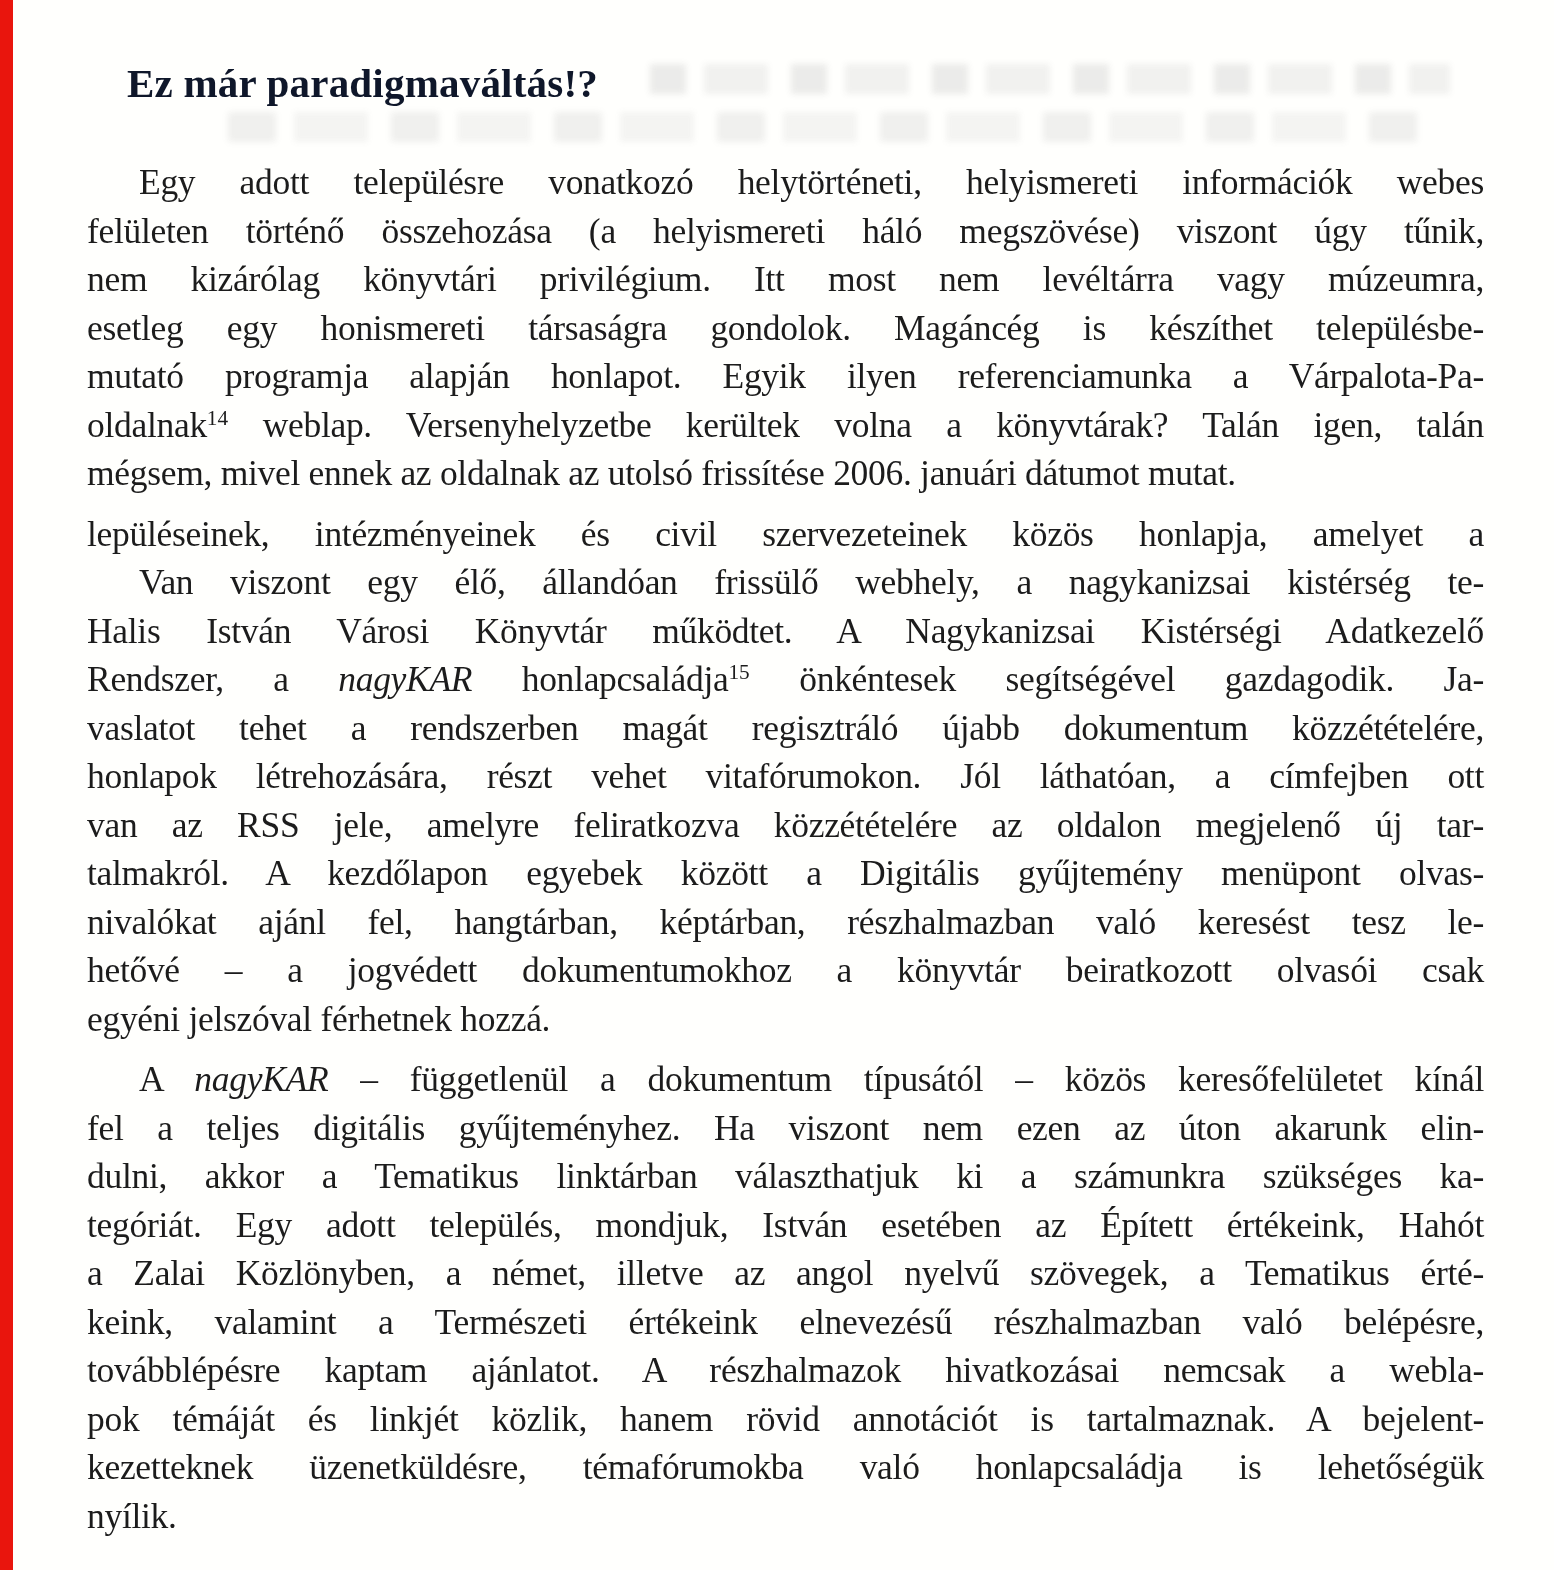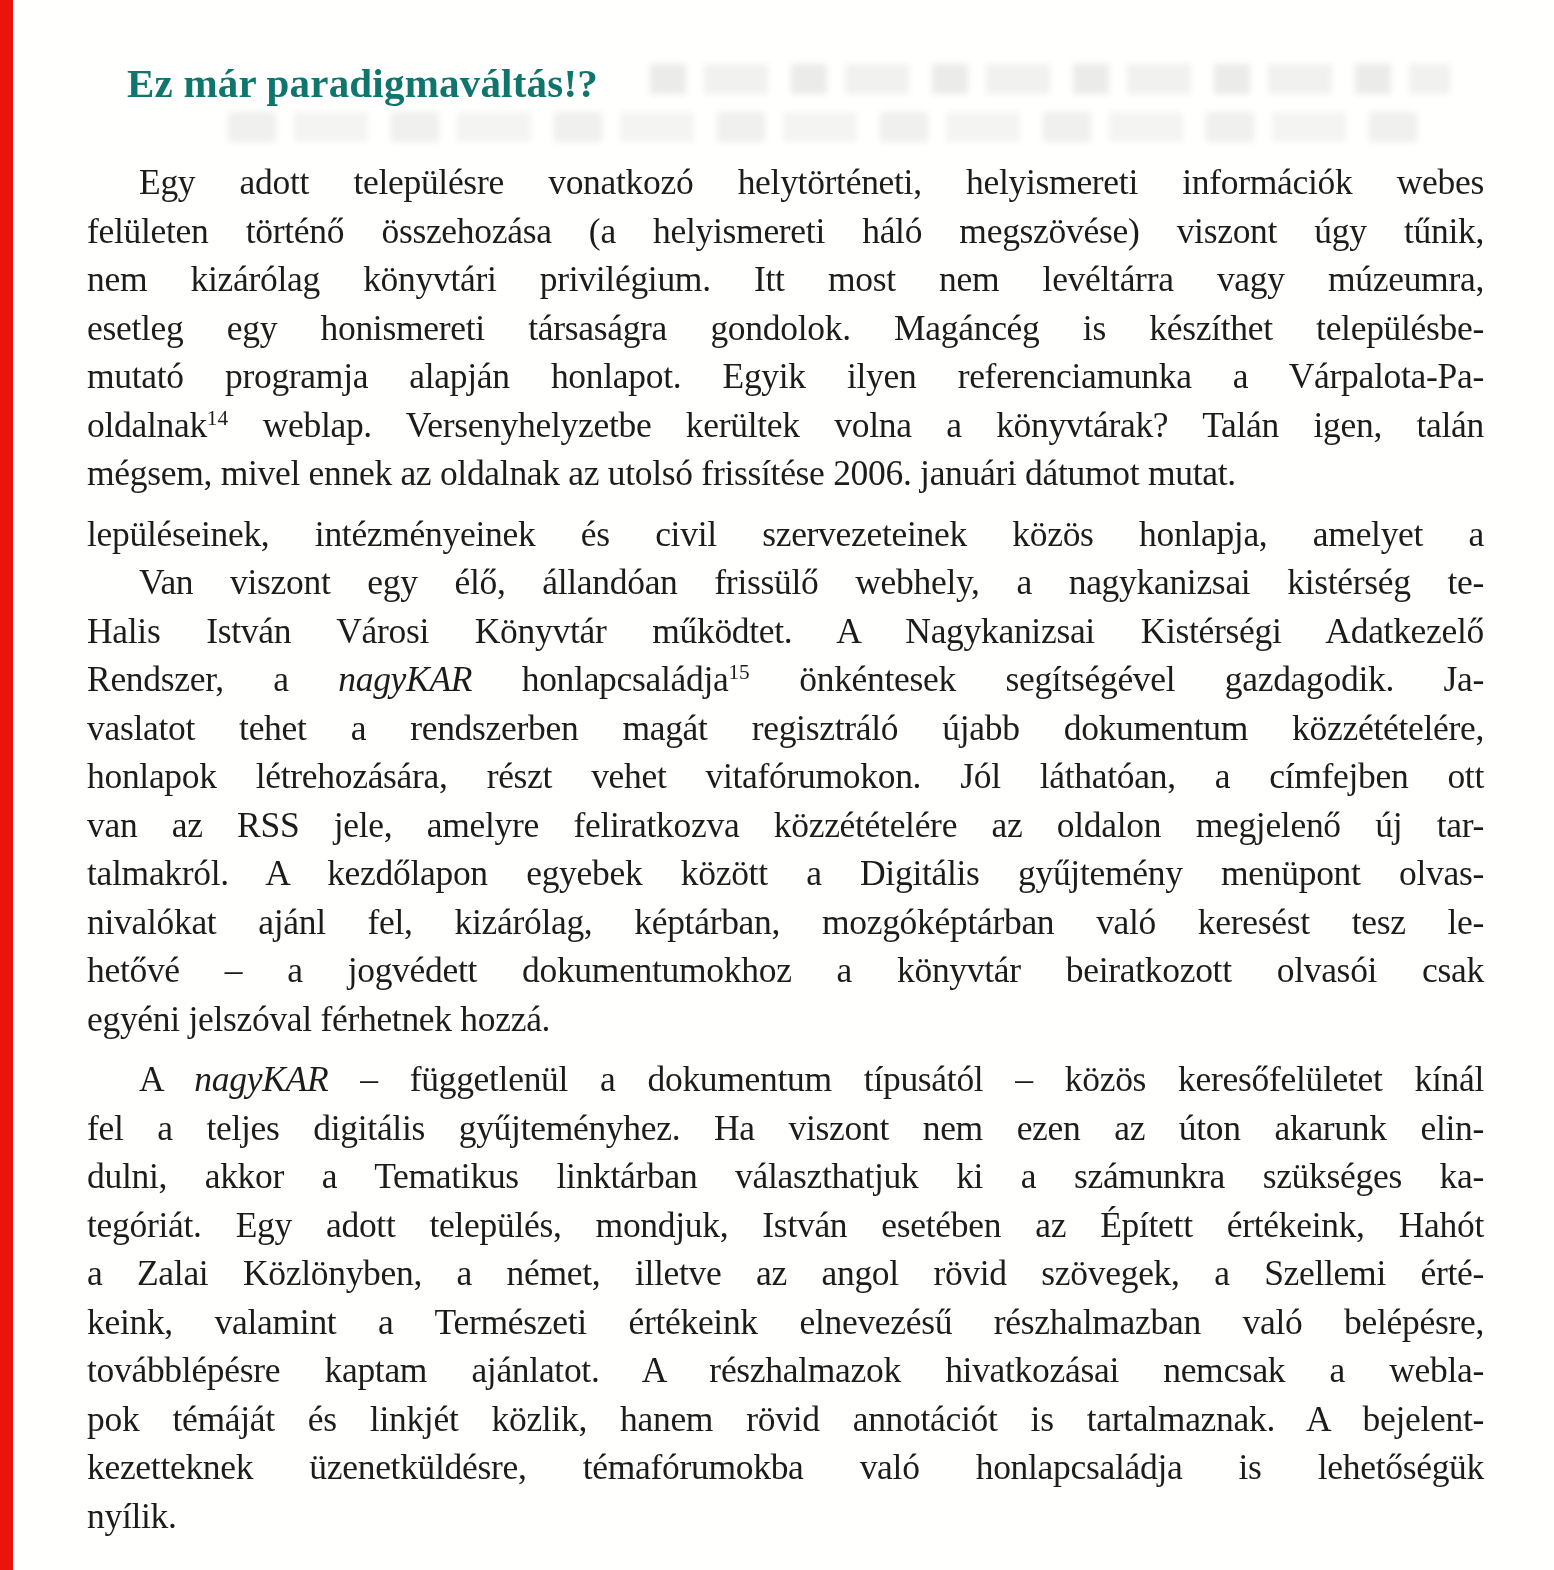--- a/index.html
+++ b/index.html
@@ -54,21 +54,21 @@
     left: 75px;
     top: 58px;
     width: 1421px;
   }
   .heading {
     margin: 0 0 50px 0;
     padding-left: 52px;
     font-size: 41px;
     line-height: 50px;
     font-weight: bold;
-    color: #0f766e;
+    color: #0f172a;
     letter-spacing: 0.2px;
   }
   .para {
     margin: 12px;
   }
   .line {
     font-size: 35.5px;
     line-height: 48.5px;
     letter-spacing: -0.3px;
     text-align: justify;
@@ -117,30 +117,30 @@
       </div>
       <div class="para">
         <div class="line"><span>lepüléseinek, intézményeinek és civil szervezeteinek közös honlapja, amelyet a</span></div>
         <div class="line indent"><span>Van viszont egy élő, állandóan frissülő webhely, a nagykanizsai kistérség te-</span></div>
         <div class="line"><span>Halis István Városi Könyvtár működtet. A Nagykanizsai Kistérségi Adatkezelő</span></div>
         <div class="line"><span>Rendszer, a </span><em>nagyKAR</em><span> honlapcsaládja</span><sup>15</sup><span> önkéntesek segítségével gazdagodik. Ja-</span></div>
         <div class="line"><span>vaslatot tehet a rendszerben magát regisztráló újabb dokumentum közzétételére,</span></div>
         <div class="line"><span>honlapok létrehozására, részt vehet vitafórumokon. Jól láthatóan, a címfejben ott</span></div>
         <div class="line"><span>van az RSS jele, amelyre feliratkozva közzétételére az oldalon megjelenő új tar-</span></div>
         <div class="line"><span>talmakról. A kezdőlapon egyebek között a Digitális gyűjtemény menüpont olvas-</span></div>
-        <div class="line"><span>nivalókat ajánl fel, kizárólag, képtárban, mozgóképtárban való keresést tesz le-</span></div>
+        <div class="line"><span>nivalókat ajánl fel, hangtárban, képtárban, részhalmazban való keresést tesz le-</span></div>
         <div class="line"><span>hetővé – a jogvédett dokumentumokhoz a könyvtár beiratkozott olvasói csak</span></div>
         <div class="line last"><span>egyéni jelszóval férhetnek hozzá.</span></div>
       </div>
       <div class="para">
         <div class="line indent"><span>A </span><em>nagyKAR</em><span> – függetlenül a dokumentum típusától – közös keresőfelületet kínál</span></div>
         <div class="line"><span>fel a teljes digitális gyűjteményhez. Ha viszont nem ezen az úton akarunk elin-</span></div>
         <div class="line"><span>dulni, akkor a Tematikus linktárban választhatjuk ki a számunkra szükséges ka-</span></div>
         <div class="line"><span>tegóriát. Egy adott település, mondjuk, István esetében az Épített értékeink, Hahót</span></div>
-        <div class="line"><span>a Zalai Közlönyben, a német, illetve az angol rövid szövegek, a Szellemi érté-</span></div>
+        <div class="line"><span>a Zalai Közlönyben, a német, illetve az angol nyelvű szövegek, a Tematikus érté-</span></div>
         <div class="line"><span>keink, valamint a Természeti értékeink elnevezésű részhalmazban való belépésre,</span></div>
         <div class="line"><span>továbblépésre kaptam ajánlatot. A részhalmazok hivatkozásai nemcsak a webla-</span></div>
         <div class="line"><span>pok témáját és linkjét közlik, hanem rövid annotációt is tartalmaznak. A bejelent-</span></div>
         <div class="line"><span>kezetteknek üzenetküldésre, témafórumokba való honlapcsaládja is lehetőségük</span></div>
         <div class="line last"><span>nyílik.</span></div>
       </div>
     </div>
 </div>
 
 </body></html>

